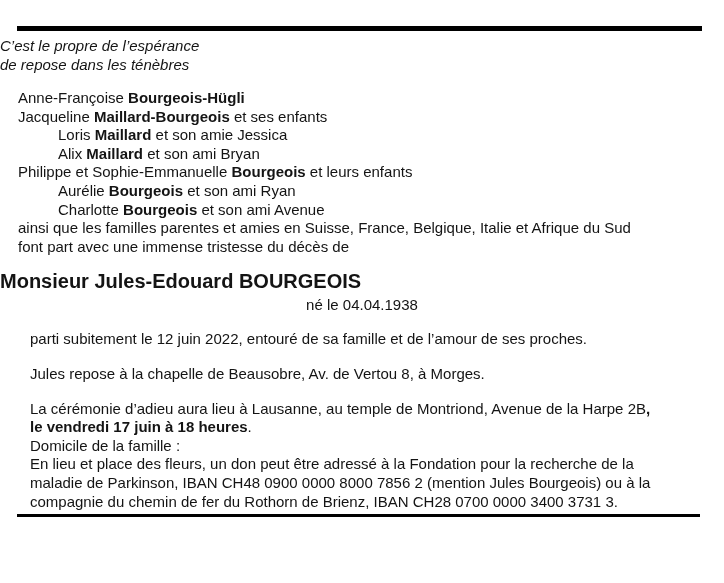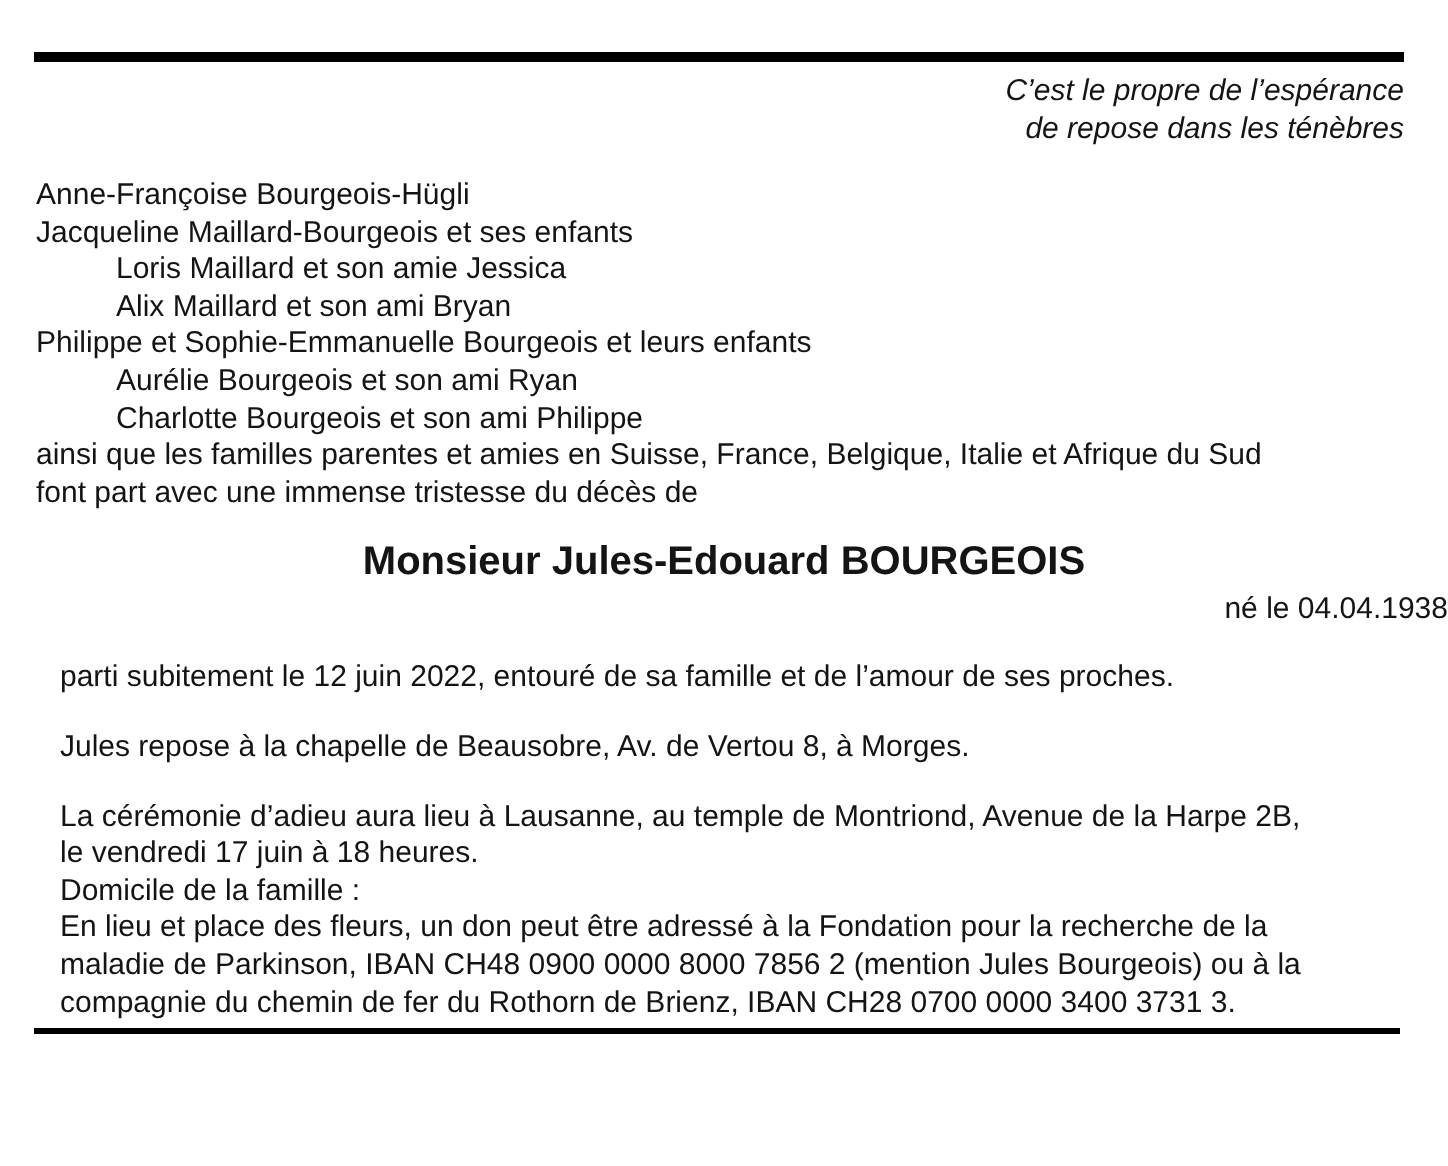--- a/index.html
+++ b/index.html
@@ -21,41 +21,39 @@
     height: 5px;
     background: #000000;
   }
   .rule-bottom {
     margin: 3px 24px 0 17px;
     height: 3px;
     background: #000000;
   }
   .epigraph {
     margin: 5px 22px 0 0;
-    text-align: right;
     font-style: italic;
     line-height: 19px;
   }
   .family {
     margin: 15px 18px 0 18px;
     line-height: 18.6px;
   }
   .line { white-space: nowrap; }
   .line.indent { padding-left: 40px; }
-  .b { font-weight: normal; }
+  .b { font-weight: bold; }
   .title {
     margin-top: 13px;
-    text-align: center;
     font-weight: bold;
     font-size: 20px;
     line-height: 24px;
   }
   .subtitle {
     margin-top: 3px;
-    text-align: right;
+    text-align: center;
     line-height: 18px;
   }
   .para {
     margin: 16px 18px 0 30px;
     line-height: 18.6px;
   }
 </style>
 </head>
 <body>
 
@@ -68,21 +66,21 @@
     <div class="line">de repose dans les ténèbres</div>
   </div>
 
   <div class="family">
       <div class="line"><span>Anne-Françoise </span><span class="b">Bourgeois-Hügli</span></div>
       <div class="line"><span>Jacqueline </span><span class="b">Maillard-Bourgeois</span><span> et ses enfants</span></div>
       <div class="line indent"><span>Loris </span><span class="b">Maillard</span><span> et son amie Jessica</span></div>
       <div class="line indent"><span>Alix </span><span class="b">Maillard</span><span> et son ami Bryan</span></div>
       <div class="line"><span>Philippe et Sophie-Emmanuelle </span><span class="b">Bourgeois</span><span> et leurs enfants</span></div>
       <div class="line indent"><span>Aurélie </span><span class="b">Bourgeois</span><span> et son ami Ryan</span></div>
-      <div class="line indent"><span>Charlotte </span><span class="b">Bourgeois</span><span> et son ami Philippe</span></div>
+      <div class="line indent"><span>Charlotte </span><span class="b">Bourgeois</span><span> et son ami Avenue</span></div>
       <div class="line"><span>ainsi que les familles parentes et amies en Suisse, France, Belgique, Italie et Afrique du Sud</span></div>
       <div class="line"><span>font part avec une immense tristesse du décès de</span></div>
     </div>
 
   <div class="title">Monsieur Jules-Edouard BOURGEOIS</div>
 
   <div class="subtitle">né le 04.04.1938</div>
 
   <div class="para">
       <div class="line"><span>parti subitement le 12 juin 2022, entouré de sa famille et de l’amour de ses proches.</span></div>

